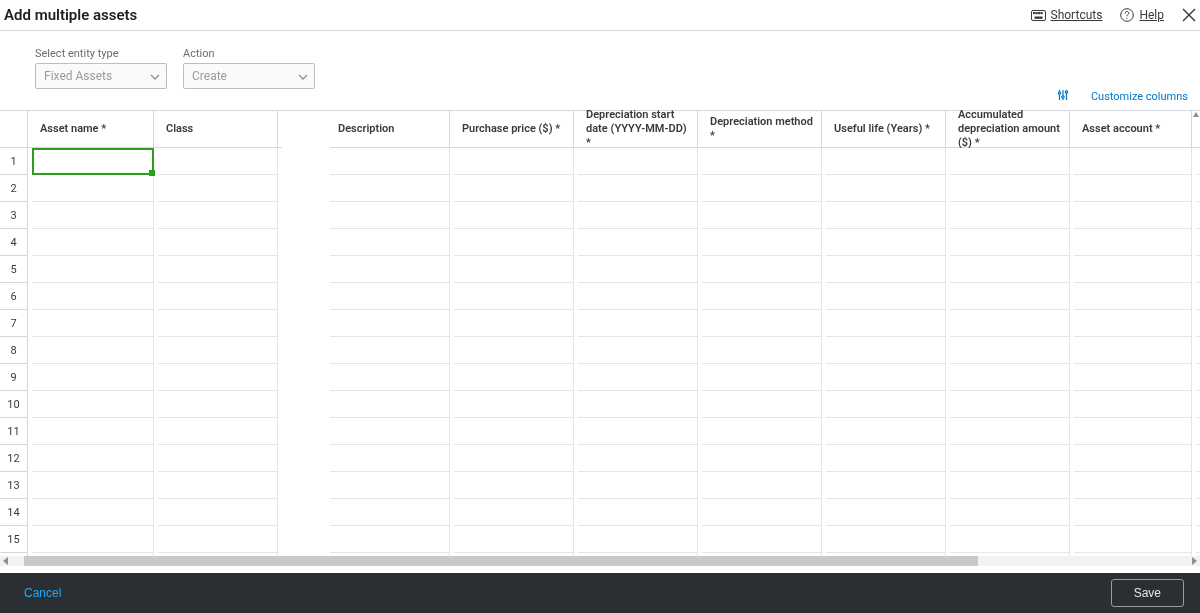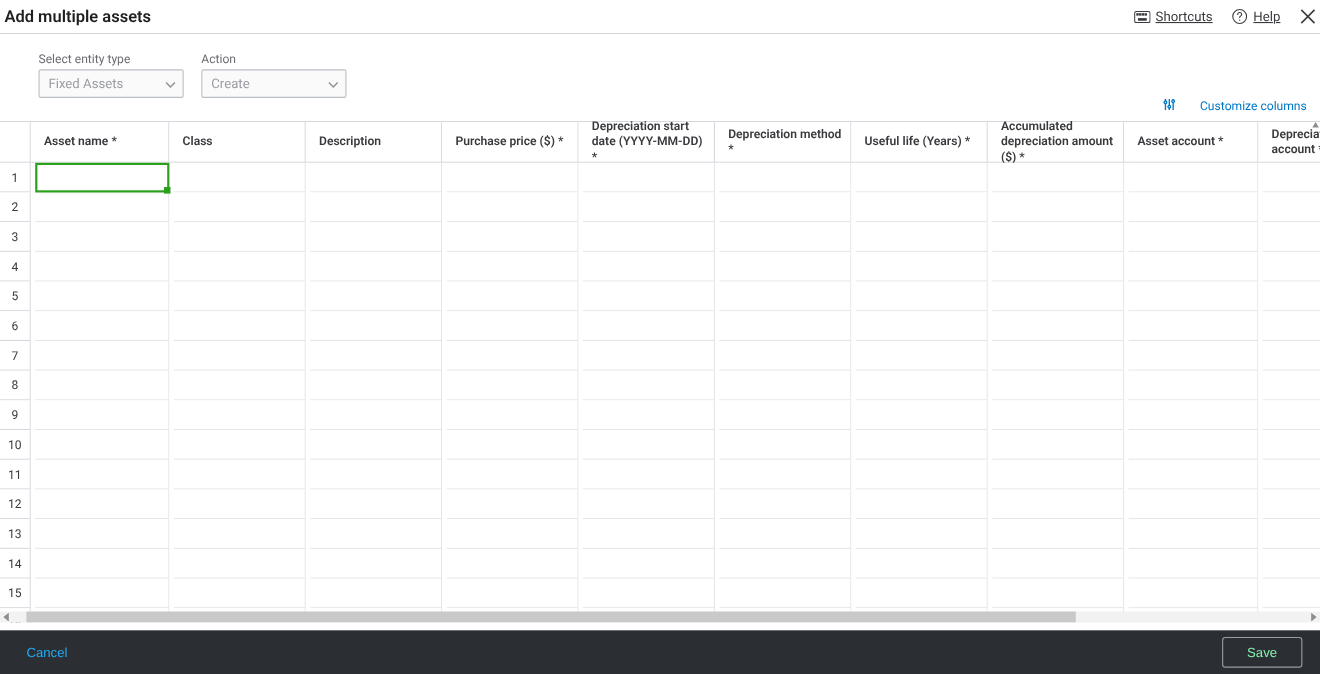--- a/index.html
+++ b/index.html
@@ -161,21 +161,21 @@
   .gap-cell {
     background: #fff;
     border-bottom: 1px solid #fff;
     flex:0 0 4px;
     width:4px;
   }
 
   
   .w-name { flex:0 0 122px; width:122px; }
   .w-class { flex:0 0 120px; width:120px; }
-  .w-desc { flex:0 0 120px; width:120px; }
+  .w-desc { flex:0 0 120px; width:120px;margin-left:48px; }
   .w-price { flex:0 0 120px; width:120px; }
   .w-date { flex:0 0 120px; width:120px; }
   .w-method { flex:0 0 120px; width:120px; }
   .w-life { flex:0 0 120px; width:120px; }
   .w-accum { flex:0 0 120px; width:120px; }
   .w-asset { flex:0 0 118px; width:118px; }
   .w-depacc { flex:0 0 64px; width:64px; }
 
   
   .cell.active {
@@ -246,21 +246,21 @@
   }
   .footer-cancel {
     color:#21abf6;
     font-size:12px;
     cursor:pointer;
     background:none;
     border:none;
   }
   .footer-save {
     background:#2b2f33;
-    color:#86efac;
+    color:#e5e5e5;
     border:1px solid #9a9ca3;
     border-radius:3px;
     padding: 6px 22px;
     font-size:12px;
     cursor:pointer;
   }
 
   .icon-svg { display:block; }
 </style>
 </head>

